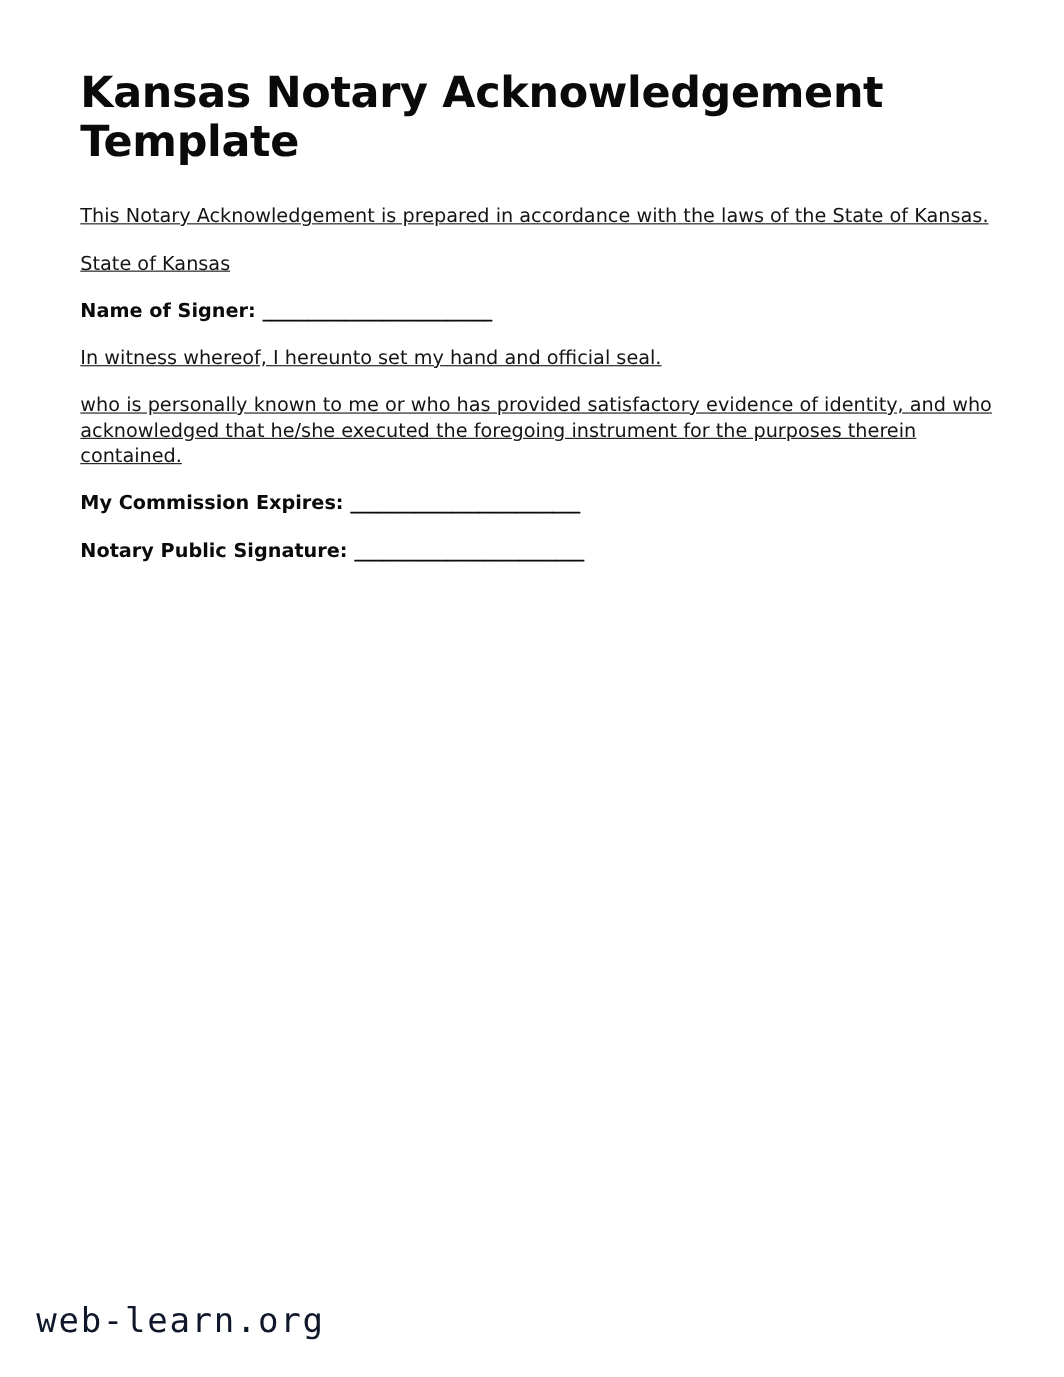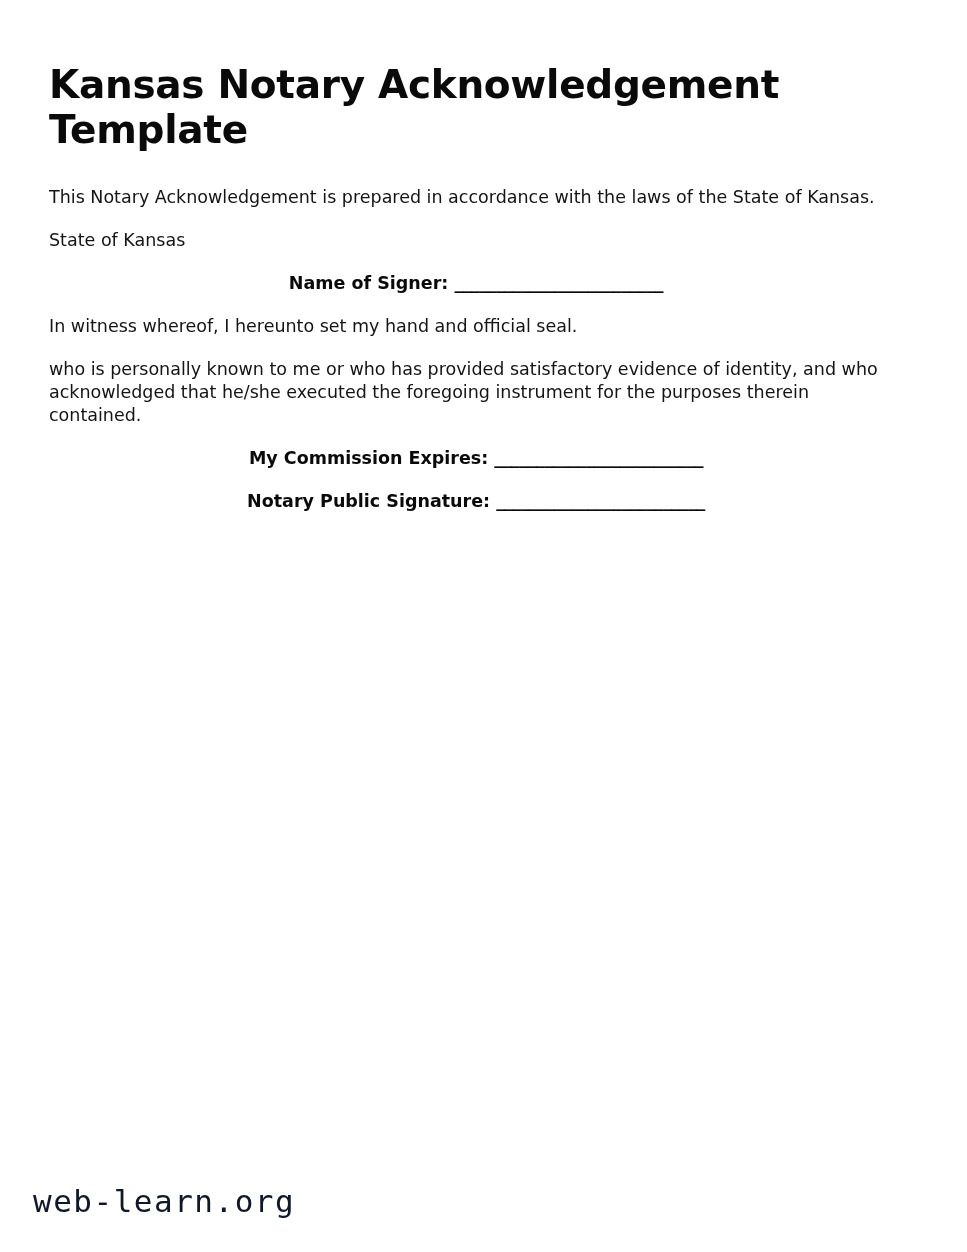--- a/index.html
+++ b/index.html
@@ -19,21 +19,21 @@
     -webkit-font-smoothing: antialiased;
   }
 
   .page {
     position: absolute;
     top: 0;
     left: 0;
     width: 967px;
     height: 1252px;
     box-sizing: border-box;
-    padding: 62px 64px 0 49px;
+    padding: 62px 64px 0 73px;
   }
 
   .doc-title {
     font-family: "DejaVu Sans", "Liberation Sans", sans-serif;
     font-size: 39px;
     font-weight: bold;
     line-height: 45px;
     letter-spacing: -0.3px;
     margin: 0 0 0 0;
     max-width: 760px;
@@ -44,34 +44,34 @@
     margin-top: 34px;
   }
 
   p.para {
     font-size: 17.5px;
     line-height: 23px;
     margin: 0 0 20px 0;
     max-width: 852px;
     color: #141414;
     font-weight: normal;
+    text-decoration: underline;
   }
 
   p.para:last-child {
     margin-bottom: 0;
   }
 
   p.field {
     font-size: 17.5px;
     line-height: 23px;
     margin: 0 0 20px 0;
     font-weight: bold;
     color: #0a0a0a;
     white-space: nowrap;
-    text-align: center;
   }
 
   .field-label {
     font-weight: bold;
   }
 
   .blank {
     font-weight: bold;
     letter-spacing: -0.4px;
   }

